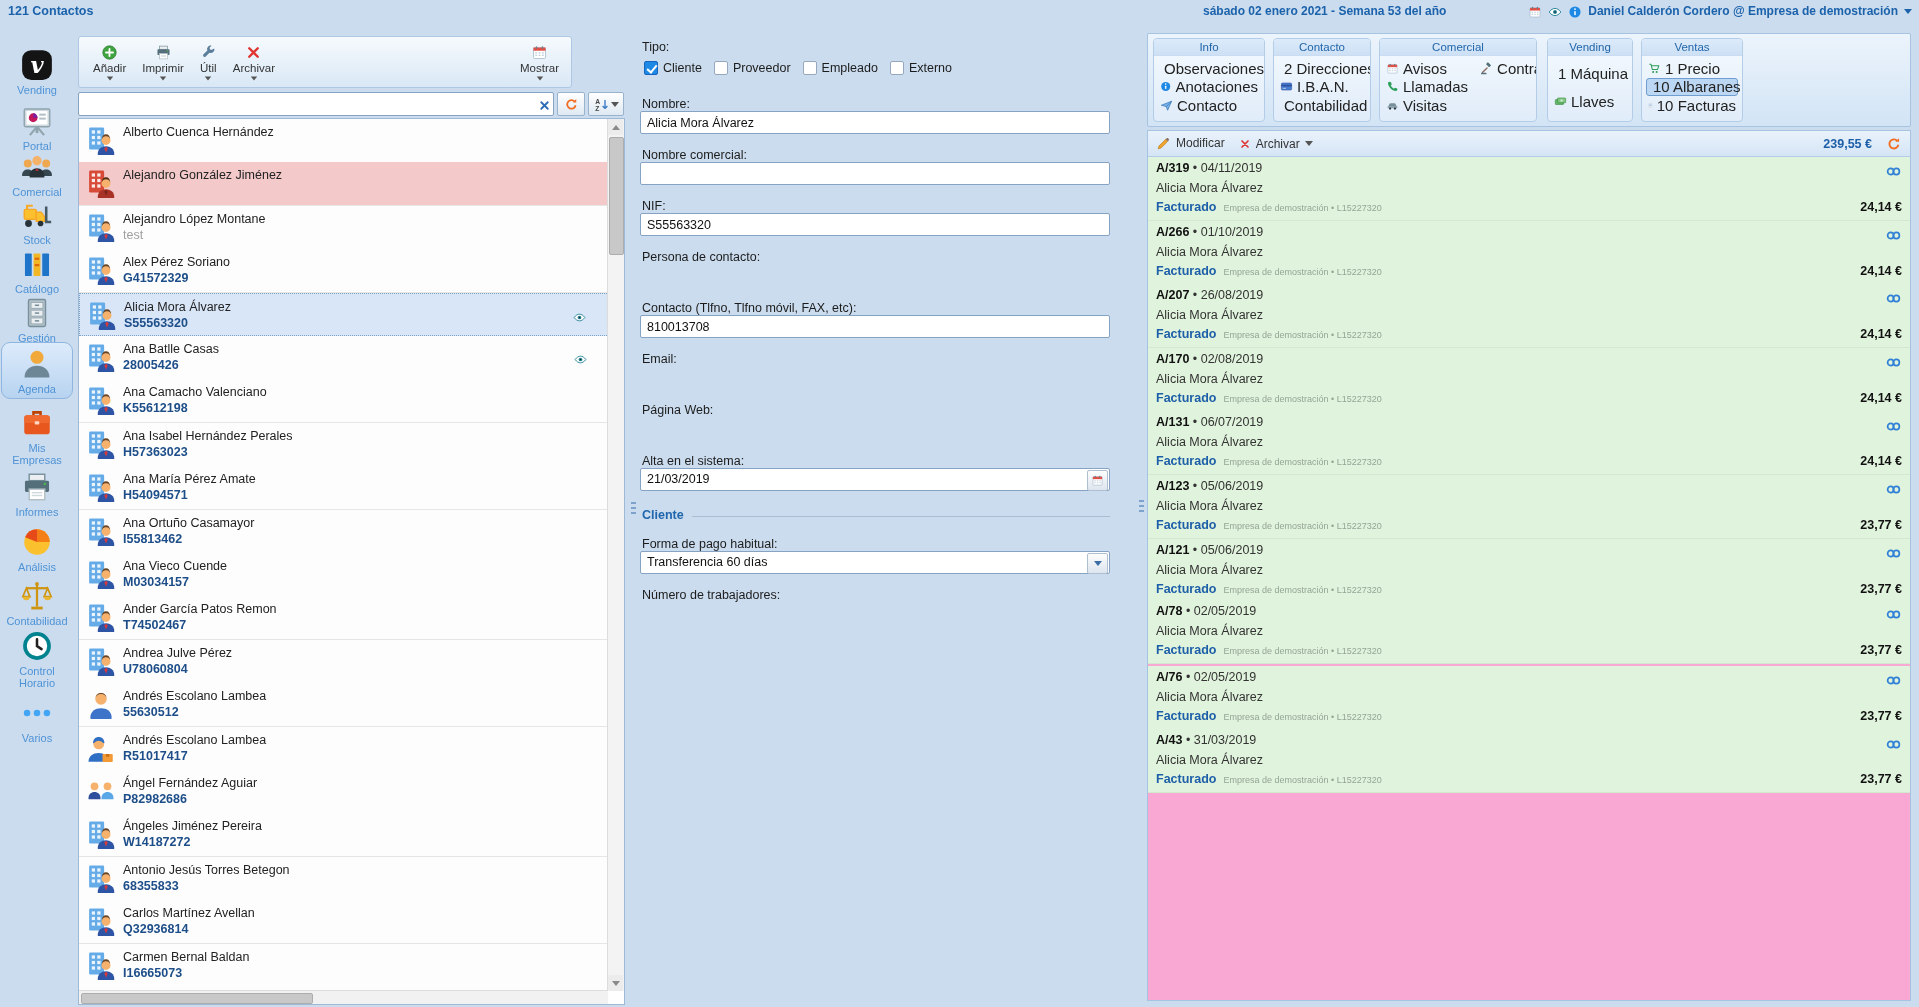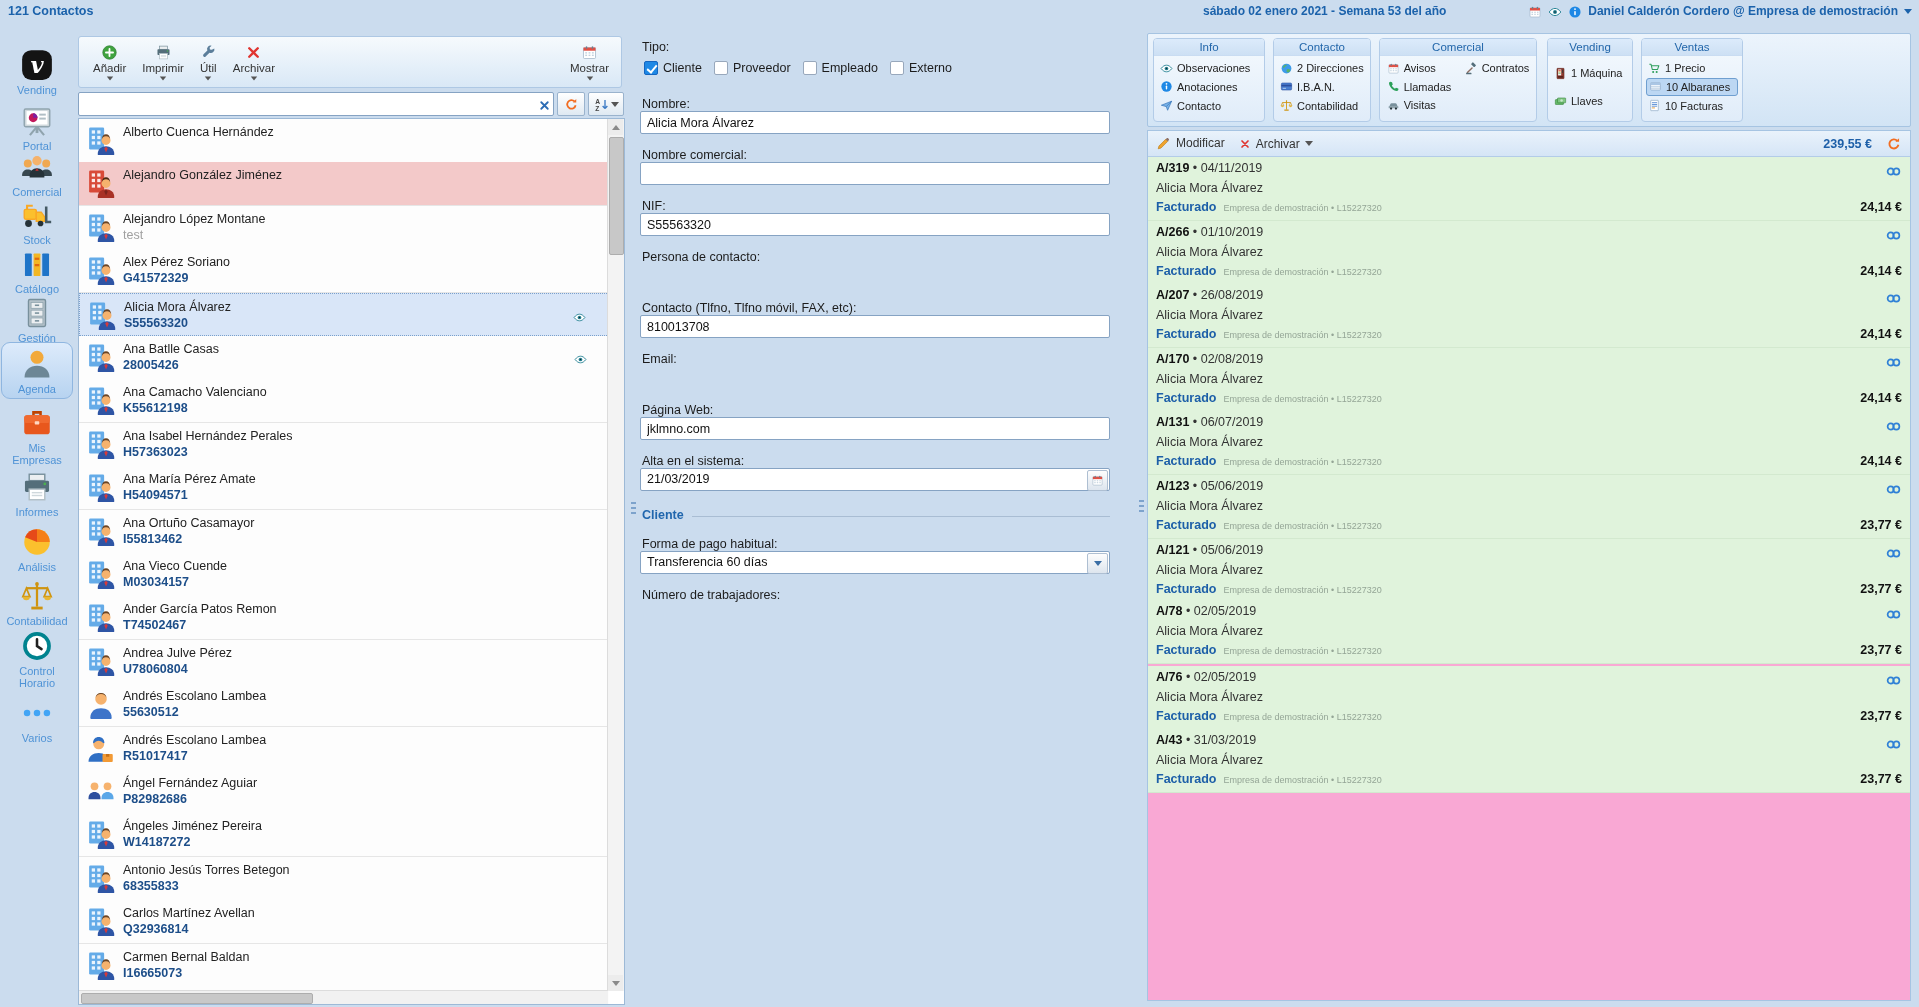--- a/index.html
+++ b/index.html
@@ -12,21 +12,21 @@
   #tb-right{position:absolute;right:7px;top:2px;display:flex;align-items:center;gap:6px;}
   #tb-user{font-weight:bold;font-size:12px;color:#1b62ab;white-space:nowrap;}
   .caret{display:inline-block;width:0;height:0;border-left:4px solid transparent;border-right:4px solid transparent;border-top:5px solid #555;}
   .caret.blue{border-top-color:#1b62ab;}
   
   #sidebar{position:absolute;left:0;top:20px;width:74px;bottom:0;}
   .sb-item{position:absolute;left:0;width:74px;text-align:center;cursor:pointer;}
   .sb-item.sel{left:1px;width:70px;background:linear-gradient(#ddebfb,#b7d3f0);border:1px solid #8fb6e0;border-radius:9px;padding:4px 0 3px 0;}
   .sb-lb{font-size:11px;color:#4f93d6;line-height:12px;margin-top:2px;}
   
-  #toolbar{position:absolute;left:78px;top:36px;width:544px;height:52px;box-sizing:border-box;border:1px solid #aec8e4;border-radius:3px;background:linear-gradient(#f6fafd,#d9e8f6);display:flex;align-items:center;padding-left:6px;}
+  #toolbar{position:absolute;left:78px;top:36px;width:494px;height:52px;box-sizing:border-box;border:1px solid #aec8e4;border-radius:3px;background:linear-gradient(#f6fafd,#d9e8f6);display:flex;align-items:center;padding-left:6px;}
   .tb-btn{display:flex;flex-direction:column;align-items:center;gap:1px;padding:2px 8px;font-size:11.5px;color:#333;cursor:pointer;}
   .tb-btn .caret{transform:scale(.8);margin-top:1px;}
   .tb-btn.right{margin-left:auto;margin-right:4px;}
   #searchrow{position:absolute;left:78px;top:92px;width:546px;height:24px;display:flex;gap:3px;}
   #search-wrap{position:relative;flex:1;}
   #search-input{width:100%;height:24px;box-sizing:border-box;border:1px solid #86a3c3;border-radius:2px;padding:0 22px 0 6px;font-size:12.5px;background:#fff;}
   #search-clear{position:absolute;right:3px;top:4px;cursor:pointer;}
   .mini-btn{width:28px;height:24px;box-sizing:border-box;border:1px solid #9ab3cd;border-radius:2px;background:linear-gradient(#ffffff,#dfe9f2);display:flex;align-items:center;justify-content:center;cursor:pointer;}
   .mini-btn.wide{width:36px;gap:1px;}
   
@@ -74,21 +74,21 @@
   #tabstrip{position:absolute;left:1147px;top:33px;width:764px;height:94px;box-sizing:border-box;border:1px solid #a6c4e2;border-radius:2px;background:linear-gradient(#ecf4fc,#d2e4f5);display:flex;gap:8px;padding:4px 5px;}
   .group{box-sizing:border-box;border:1px solid #b3cce8;border-radius:4px;background:linear-gradient(#f5fafe,#e0ecf9);overflow:hidden;}
   .group:nth-child(1){width:112px;}
   .group:nth-child(2){width:98px;}
   .group:nth-child(3){width:158px;}
   .group:nth-child(4){width:86px;margin-left:2px;}
   .group:nth-child(5){width:102px;}
   .g-title{height:16px;text-align:center;font-size:11.5px;color:#2266aa;background:linear-gradient(#dcebfb,#cde0f4);border-bottom:1px solid #c9dcf2;line-height:16px;}
   .g-items{padding:3px 4px;display:flex;flex-direction:column;justify-content:space-around;height:62px;box-sizing:border-box;}
   .group:nth-child(3) .g-items{display:grid;grid-auto-flow:column;grid-template-rows:repeat(3,1fr);column-gap:8px;}
-  .g-item{display:flex;align-items:center;gap:4px;font-size:11px;color:#222;white-space:nowrap;cursor:pointer;height:18px;padding:0 2px;}
+  .g-item{display:flex;align-items:center;gap:4px;font-size:15px;color:#222;white-space:nowrap;cursor:pointer;height:18px;padding:0 2px;}
   .g-item.sel{background:#bcd7f3;border:1px solid #6f9fd0;border-radius:3px;box-sizing:border-box;}
   #rp-content{position:absolute;left:1147px;top:130px;width:764px;height:871px;box-sizing:border-box;border:1px solid #a6c4e2;background:#f9a8d4;overflow:hidden;}
   #actionbar{height:25px;background:linear-gradient(#e9f2fb,#d5e5f6);border-bottom:1px solid #b3cce8;display:flex;align-items:center;padding:0 8px;gap:14px;}
   .ab-btn{display:flex;align-items:center;gap:5px;font-size:12px;color:#333;cursor:pointer;}
   #ab-total{margin-left:auto;font-weight:bold;font-size:12.5px;color:#1d5fa8;}
   #doclist{position:relative;height:calc(100% - 25px);}
   .doc-row{position:absolute;left:0;right:0;height:63px;background:#e0f3dc;border-bottom:1px solid #d3e9cf;cursor:pointer;}
   .d1{position:absolute;left:8px;top:4px;font-size:12.5px;color:#333;}
   .d1 b{color:#111;}
   .d2{position:absolute;left:8px;top:24px;font-size:12.5px;color:#333;}
@@ -774,21 +774,20 @@
     <input class="f-input" style="top: 213px;" value="S55563320">
 
     <div class="f-label" style="top:250px;">Persona de contacto:</div>
 
     <div class="f-label" style="top:301px;">Contacto (Tlfno, Tlfno móvil, FAX, etc):</div>
     <input class="f-input" style="top: 315px;" value="810013708">
 
     <div class="f-label" style="top:352px;">Email:</div>
 
     <div class="f-label" style="top:403px;">Página Web:</div>
-    <input class="f-input" style="top: 417px;" value="jklmno.com">
 
     <div class="f-label" style="top:454px;">Alta en el sistema:</div>
     <div class="f-widget" style="top:468px;">
       <span class="fw-text">21/03/2019</span>
       <span class="fw-btn">
           <svg width="13" height="13" viewBox="0 0 24 24">
             <rect x="3.5" y="5" width="17" height="15.5" rx="1.5" fill="#fff" stroke="#9bb0c4"></rect>
             <rect x="3.5" y="5" width="17" height="4.5" fill="#e05045"></rect>
             <rect x="6.8" y="3" width="2" height="4" rx="1" fill="#6d7f8f"></rect>
             <rect x="15.2" y="3" width="2" height="4" rx="1" fill="#6d7f8f"></rect>

